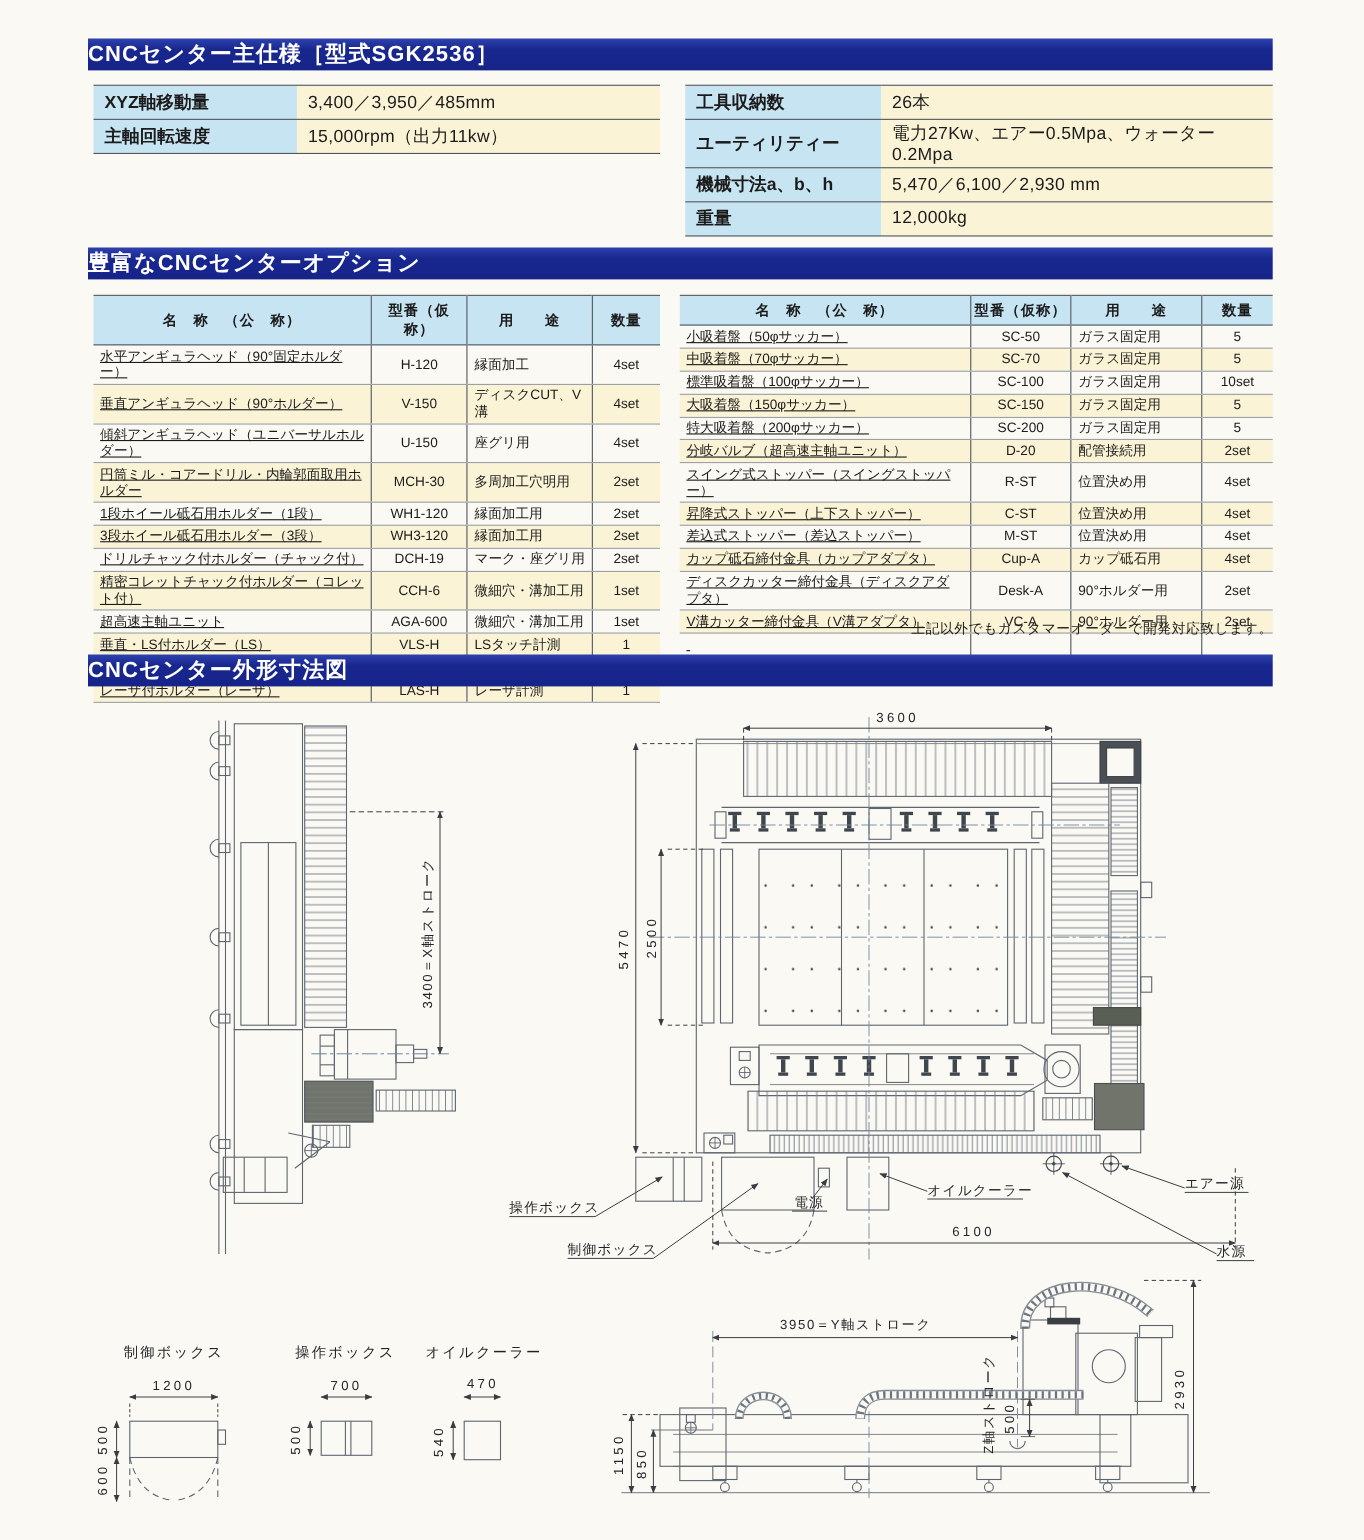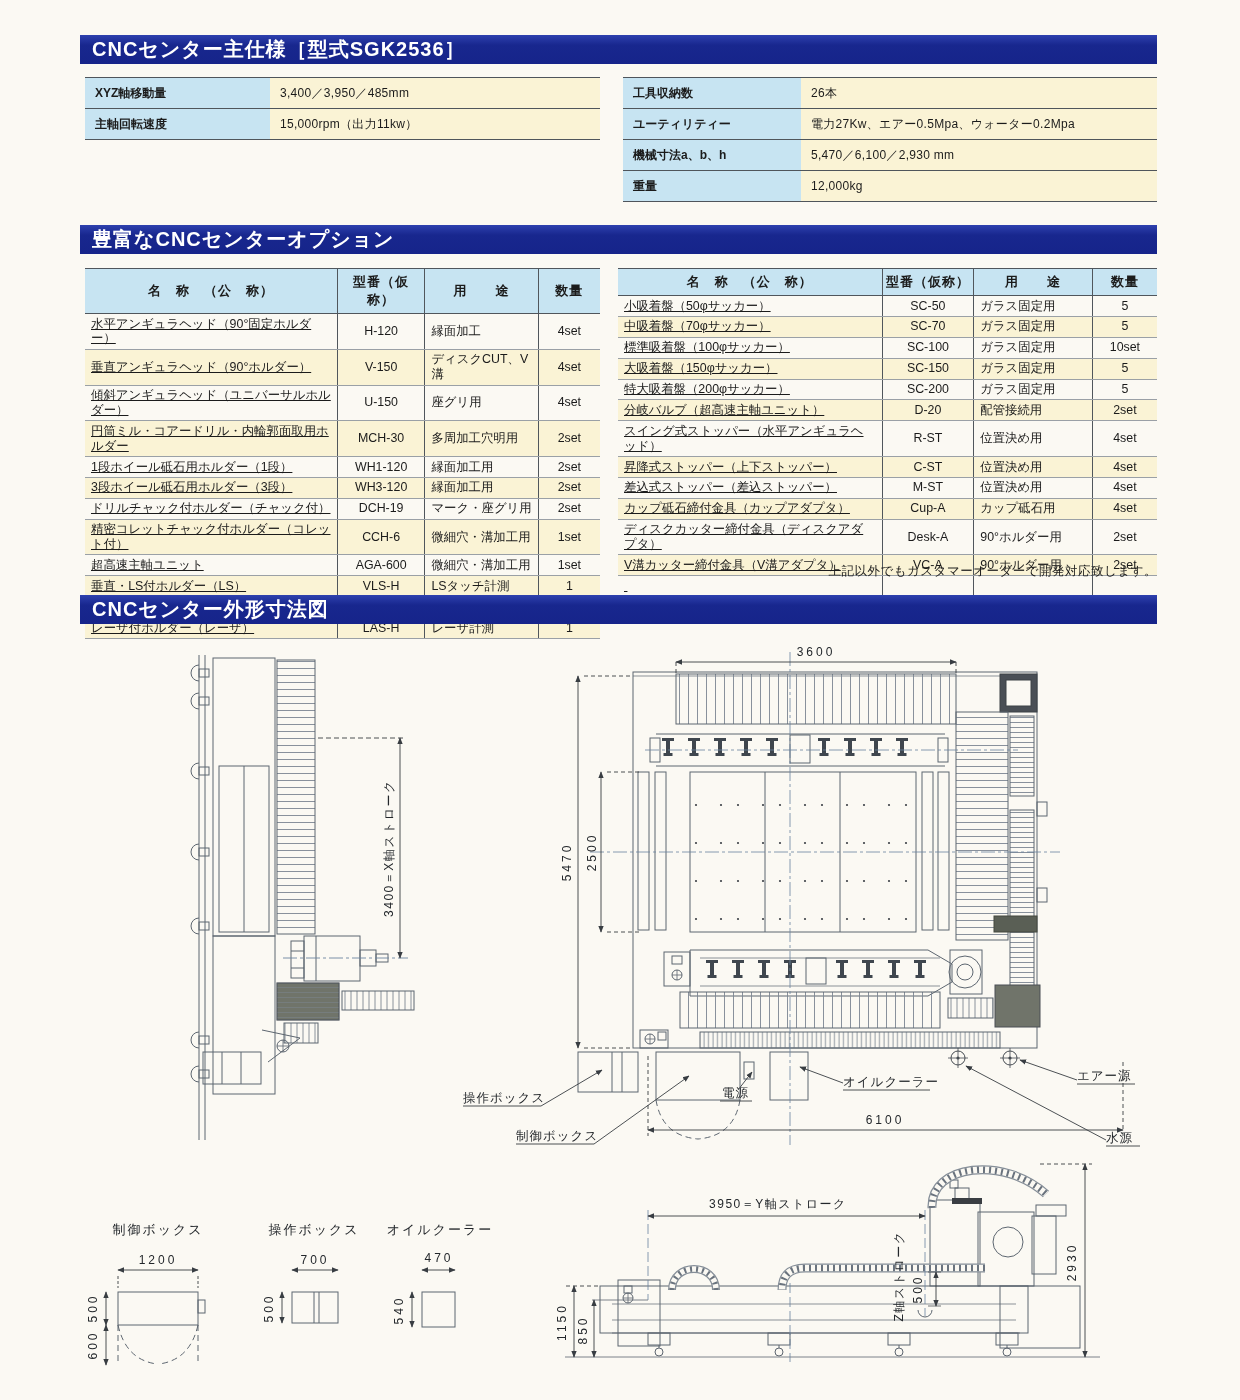--- a/index.html
+++ b/index.html
@@ -1,28 +1,28 @@
 <!DOCTYPE html>
 <html><head>
 <meta charset="utf-8">
 <style>
   html,body{margin:0;padding:0;background:#e8e8e8;}
   .page{position:relative;width:1240px;height:1400px;background:#fbf9f3;overflow:hidden;
         font-family:"Liberation Sans","DejaVu Sans",sans-serif;color:#1b1b1b;}
   .banner{position:absolute;left:80px;width:1077px;height:29px;
           background:linear-gradient(180deg,#2e41ae 0%,#18278e 35%,#16248a 100%);
           color:#ffffff;font-size:20px;font-weight:bold;letter-spacing:1px;
-          line-height:29px;padding-left:12px;box-sizing:border-box;}
+          line-height:29px;box-sizing:border-box;}
   .b1{top:35px;} .b2{top:225px;} .b3{top:595px;}
 
   
   .specwrap{position:absolute;top:77px;}
   .specwrap table{border-collapse:collapse;width:100%;border-top:1.5px solid #4f555b;}
   .specwrap tr{border-bottom:1.5px solid #4f555b;}
-  .specwrap td{height:26px;padding:2px 10px;font-size:12px;vertical-align:middle;}
+  .specwrap td{height:26px;padding:2px 10px;font-size:16px;vertical-align:middle;}
   td.sl{background:#c7e4f2;width:165px;font-weight:bold;}
   td.sv{background:#faf3d5;font-weight:500;letter-spacing:.3px;}
   .sw-l{left:85px;width:515px;} .sw-r{left:623px;width:534px;}
   .sw-r td.sl{width:158px;}
 
   
   .optwrap{position:absolute;top:268px;}
   .ow-l{left:85px;width:515px;} .ow-r{left:618px;width:539px;}
   .optwrap table{border-collapse:collapse;width:100%;border-top:1.5px solid #50565c;border-bottom:1.5px solid #50565c;}
   .optwrap th{background:#c7e4f2;font-size:13px;font-weight:bold;padding:4px 3px;border-bottom:1.2px solid #50565c;letter-spacing:1px;}
@@ -247,21 +247,21 @@
       </tr>
 
       <tr>
         <td>分岐バルブ（超高速主軸ユニット）</td>
         <td>D-20</td>
         <td>配管接続用</td>
         <td>2set</td>
       </tr>
 
       <tr>
-        <td>スイング式ストッパー（水平アンギュラヘッド）</td>
+        <td>スイング式ストッパー（スイングストッパー）</td>
         <td>R-ST</td>
         <td>位置決め用</td>
         <td>4set</td>
       </tr>
 
       <tr>
         <td>昇降式ストッパー（上下ストッパー）</td>
         <td>C-ST</td>
         <td>位置決め用</td>
         <td>4set</td>

